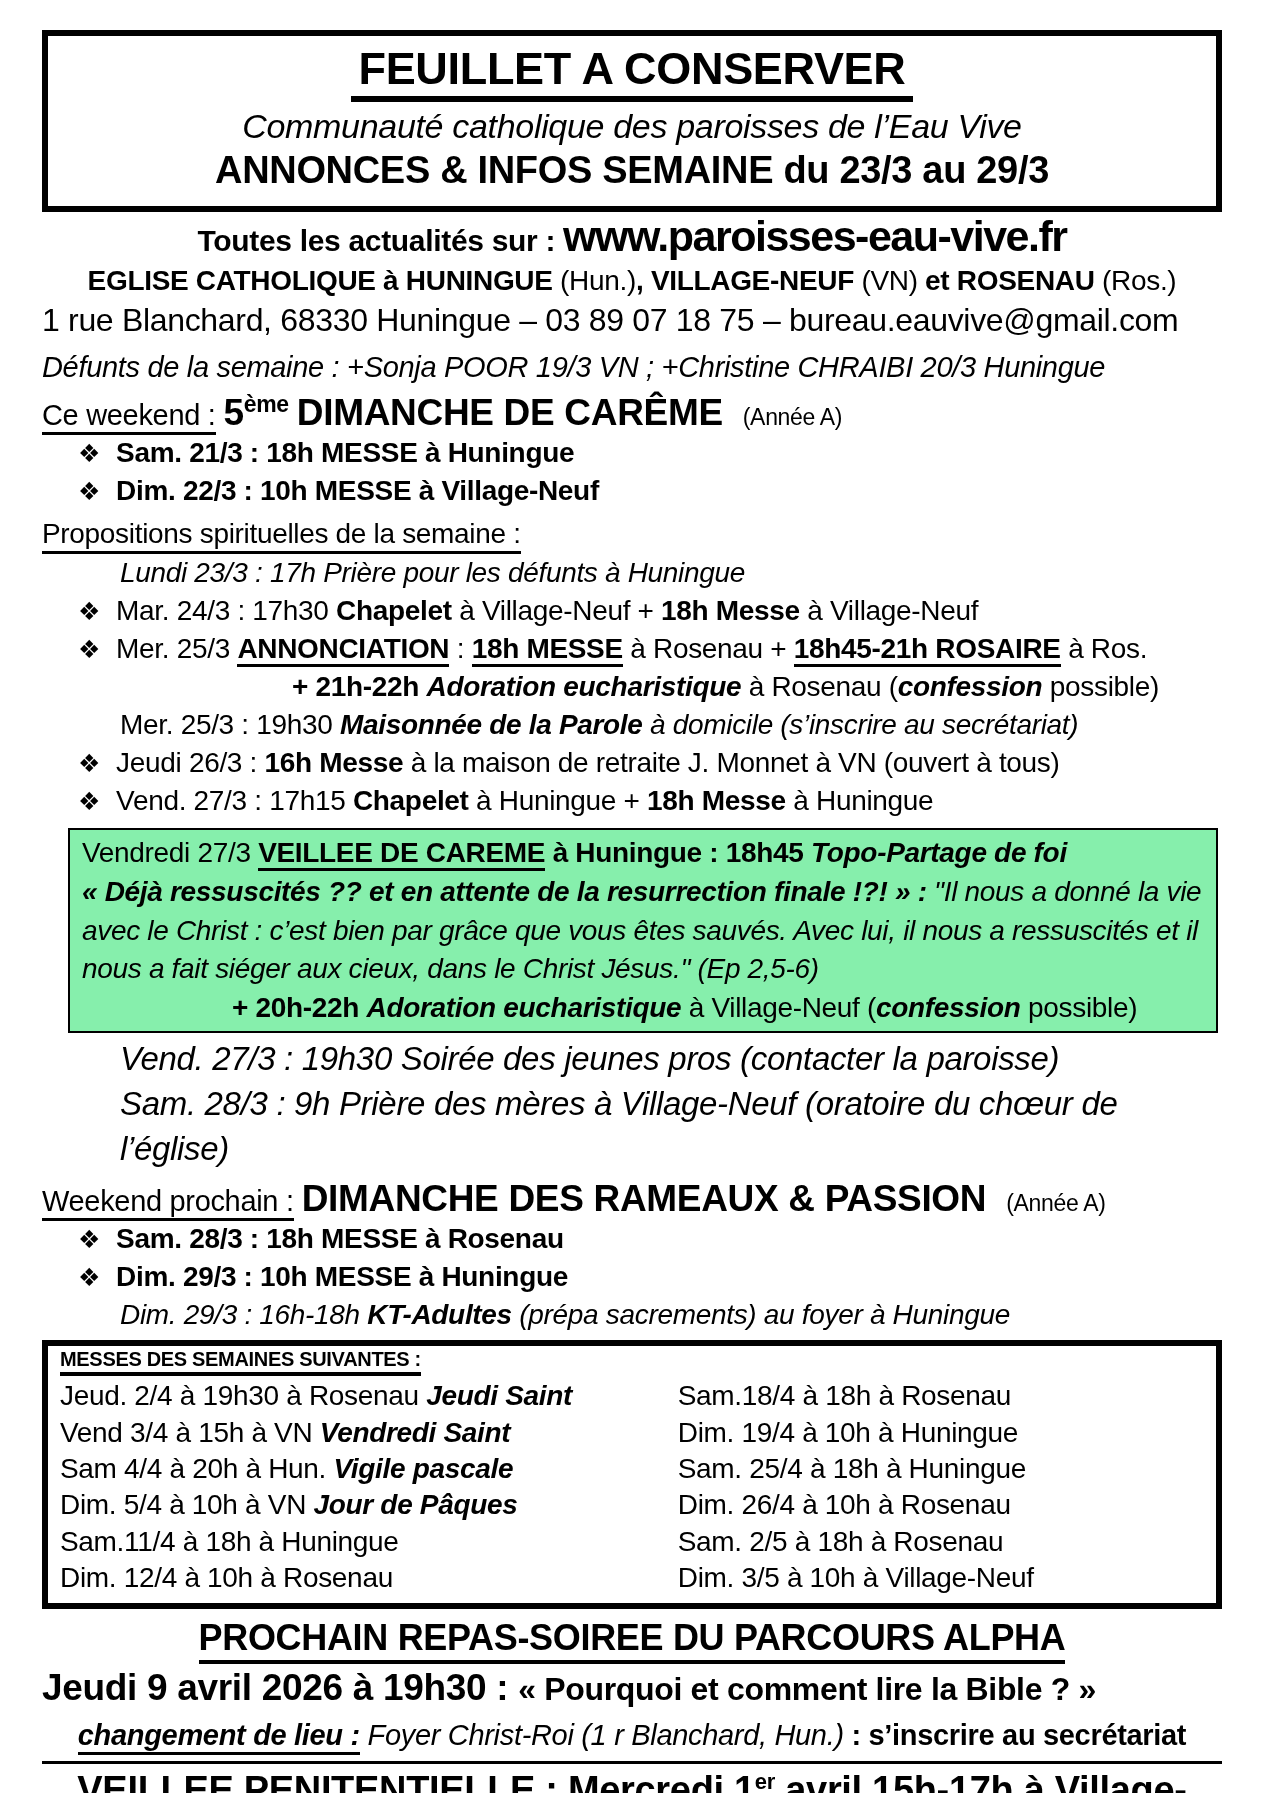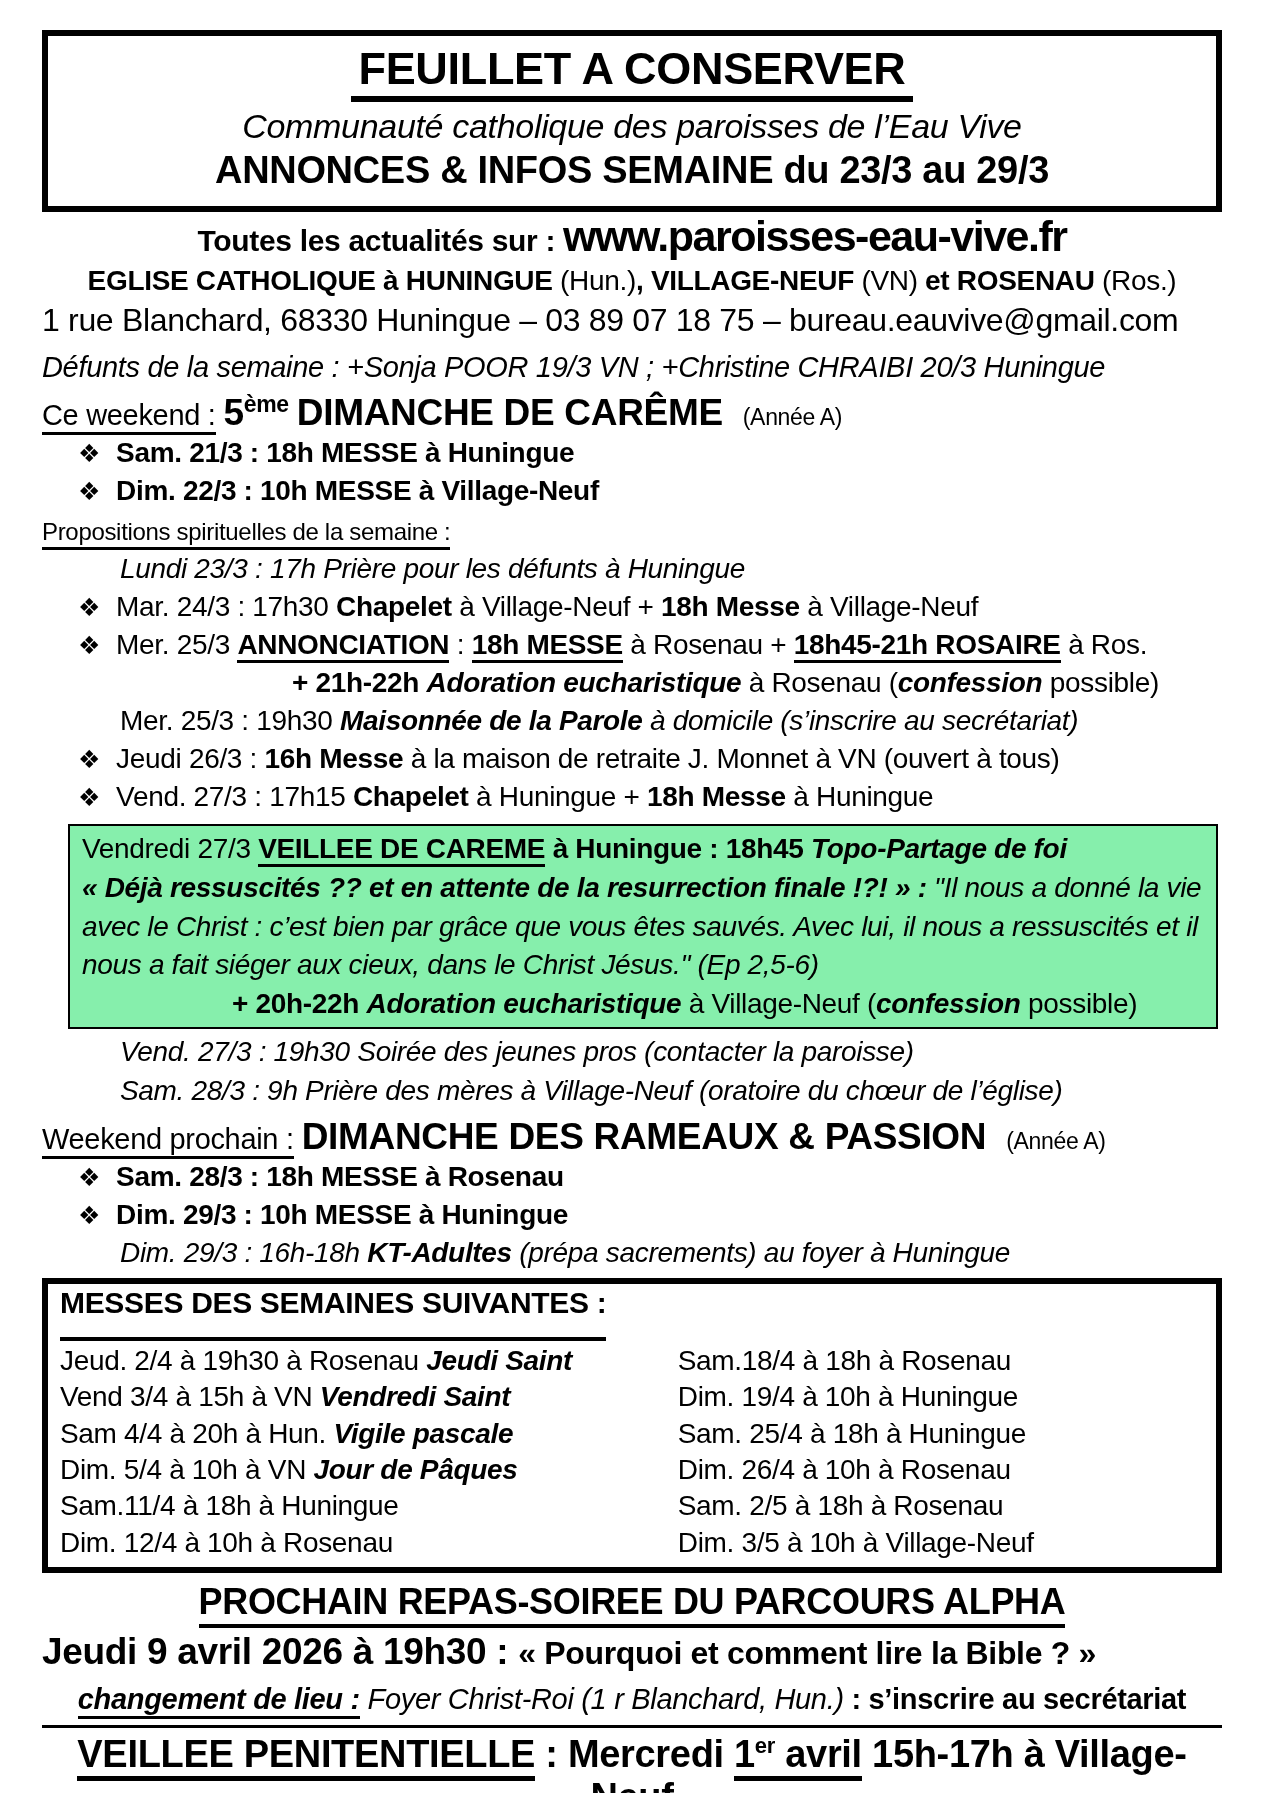--- a/index.html
+++ b/index.html
@@ -34,33 +34,33 @@
   .sec-label{font-size:29px;border-bottom:3px solid #000;padding-bottom:1px;margin-right:8px}
   .sec-big{font-size:37px;font-weight:700}
   .sec-big sup{font-size:23px}
   .tpad{margin-left:8px}
   .sec-year{font-size:23px;margin-left:20px}
 
   
   .bullet-line{padding-left:36px;font-size:28px;line-height:1.36}
   .bullet-line .glyph{margin-right:16px;font-size:25px}
   .bold-line{font-weight:700}
-  .prop-head{display:inline-block;font-size:24px;border-bottom:3px solid #000;padding-bottom:1px;margin-top:8px}
+  .prop-head{display:inline-block;font-size:28px;border-bottom:3px solid #000;padding-bottom:1px;margin-top:8px}
   .pline{font-size:28px;line-height:1.36}
   .ind{padding-left:78px}
   .ind2{padding-left:250px}
 
   
   .veillee-box{border:2px solid #000;background:#86efac;margin:8px 4px 4px 26px;padding:4px 12px;font-size:28px;line-height:1.38}
   .vb-last{padding-left:150px}
-  .after{padding-left:78px;font-size:28px;font-style:italic;line-height:1.36}
+  .after{padding-left:78px;font-size:33px;font-style:italic;line-height:1.36}
 
   
   .messes-box{border:6px solid #000;margin-top:6px;padding:2px 12px 6px 12px}
-  .mb-title{display:inline-block;font-size:30px;font-weight:700;border-bottom:4px solid #000;padding-bottom:17px}
+  .mb-title{display:inline-block;font-size:20px;font-weight:700;border-bottom:4px solid #000;padding-bottom:1px}
   .mb-cols{display:flex;margin-top:2px}
   .mb-left{width:54%}
   .mb-right{width:46%}
   .mb-row{font-size:28px;line-height:1.3}
 
   
   .alpha-title{text-align:center;margin-top:8px}
   .alpha-title .t{display:inline-block;font-size:36px;font-weight:700;border-bottom:4px solid #000;padding-bottom:1px}
   .alpha-line2{margin-top:3px}
   .alpha-when{font-size:37px;font-weight:700}

